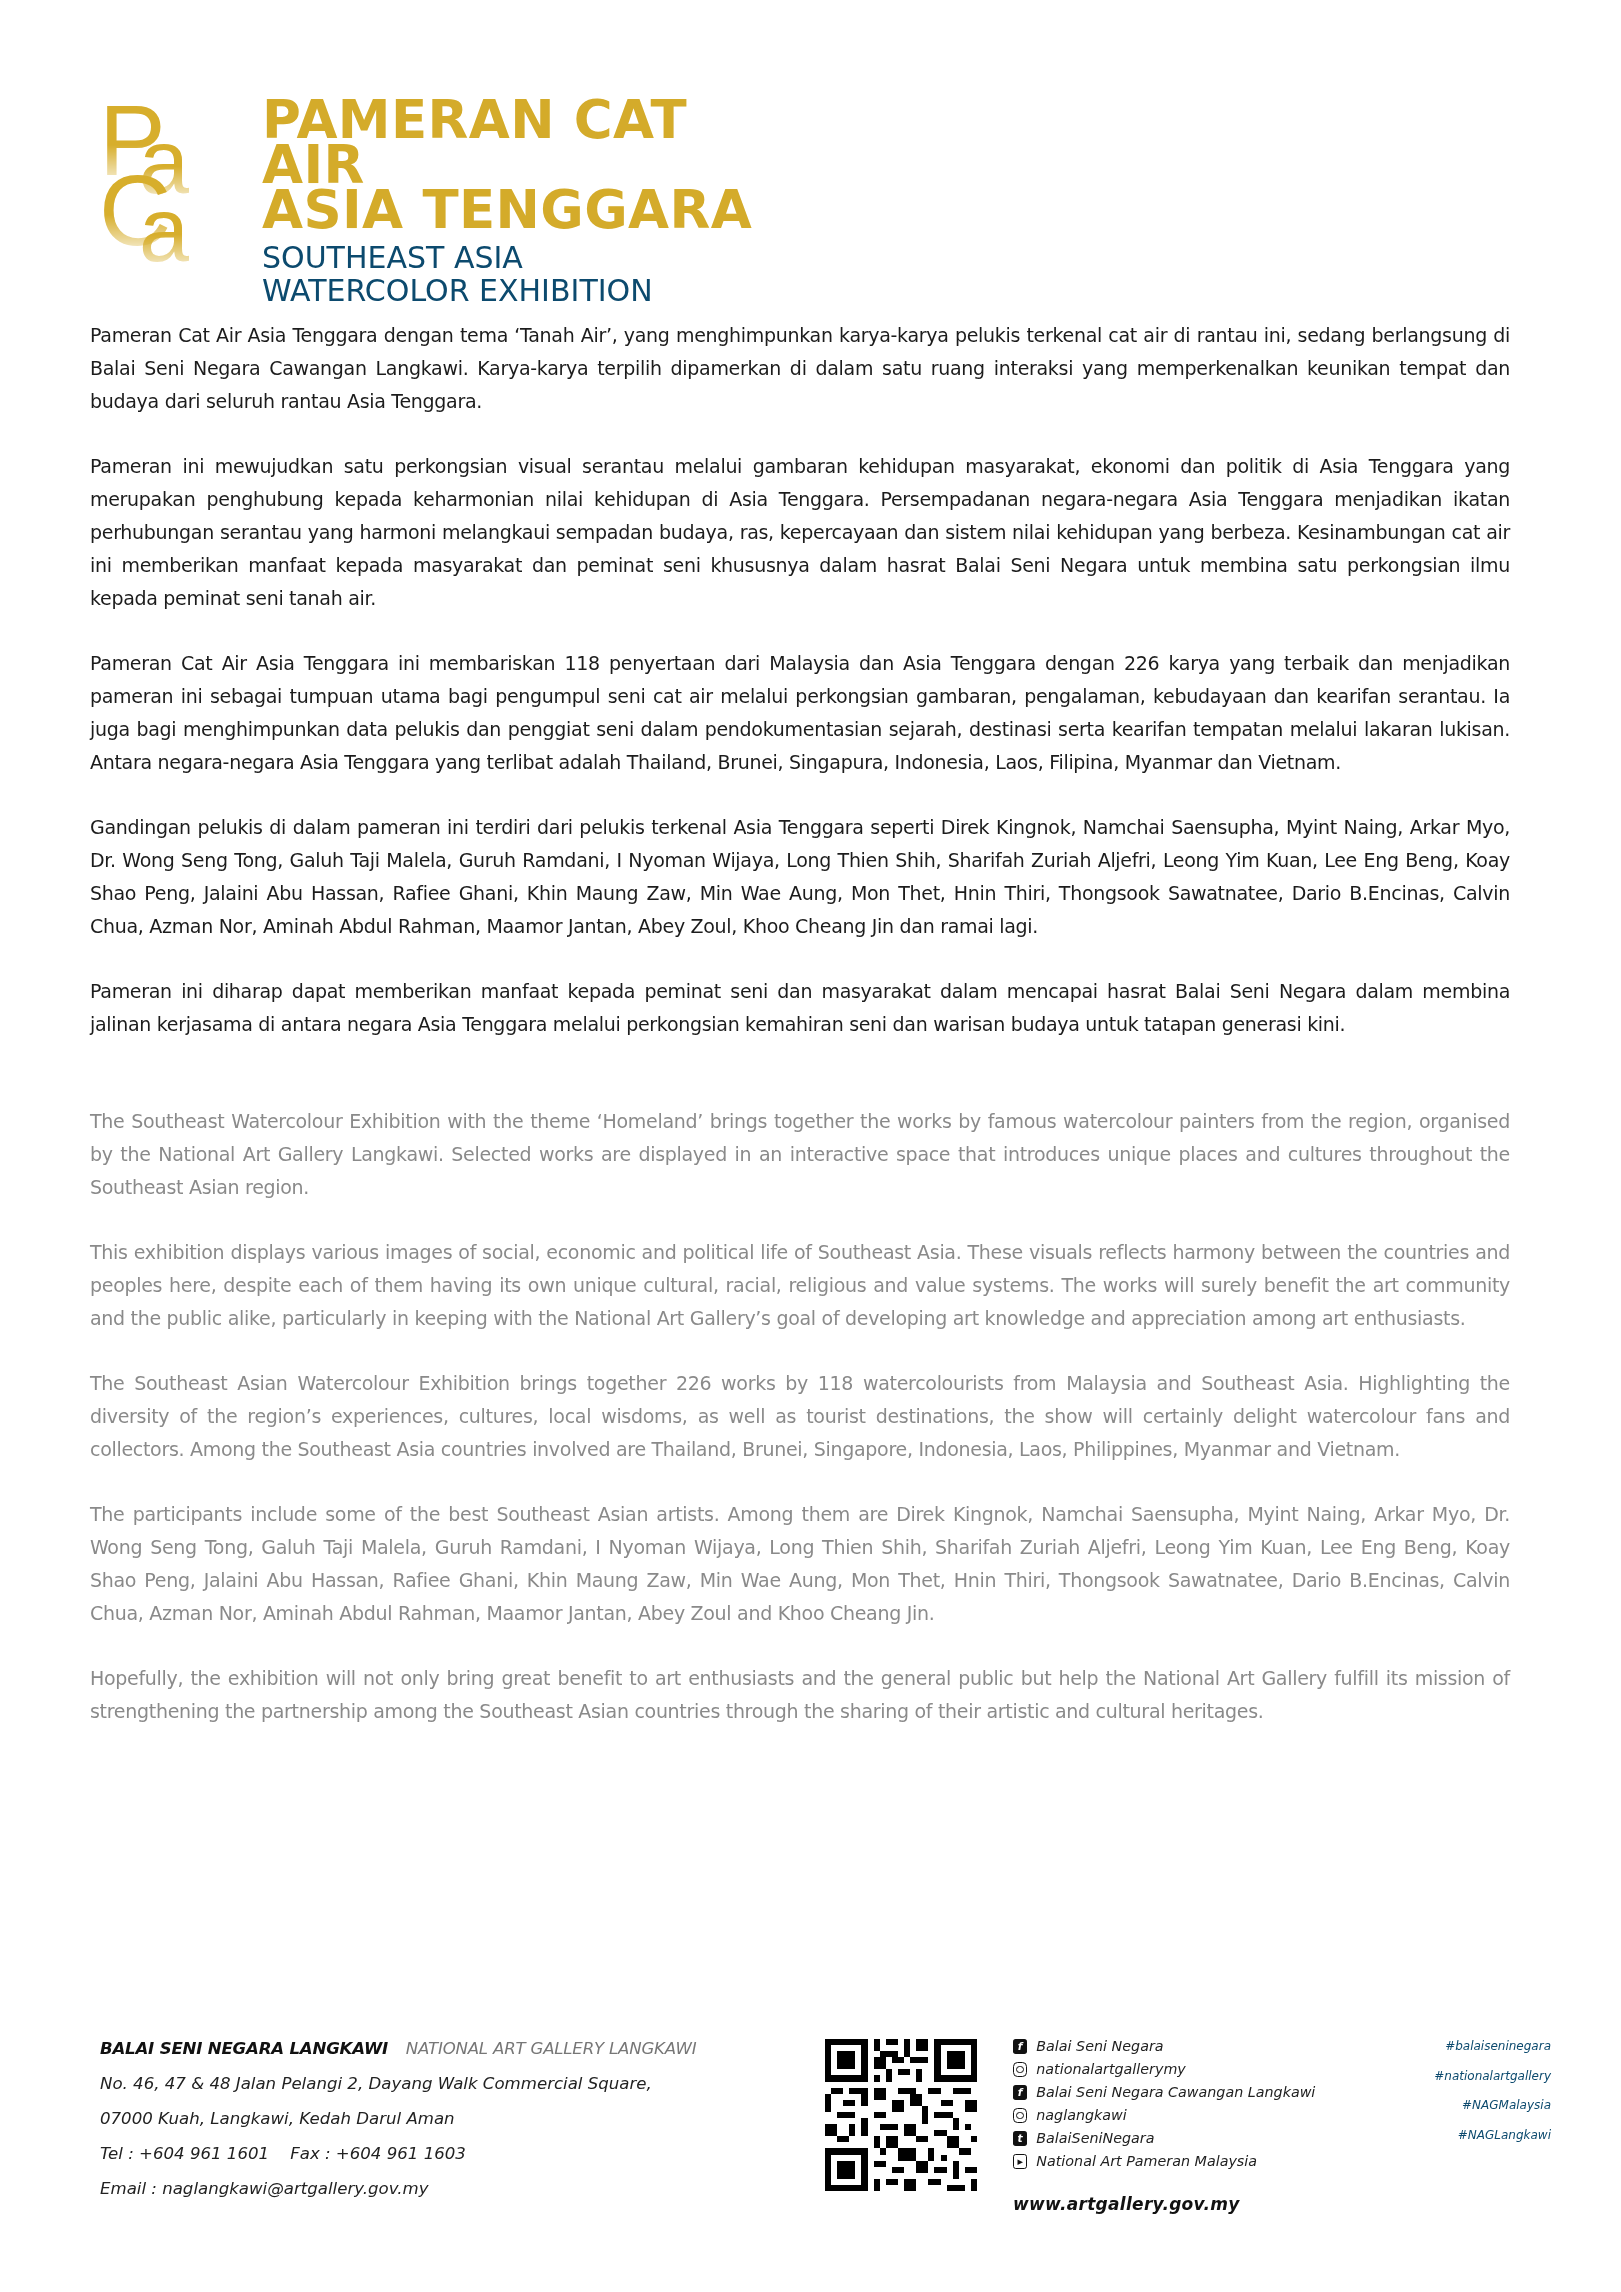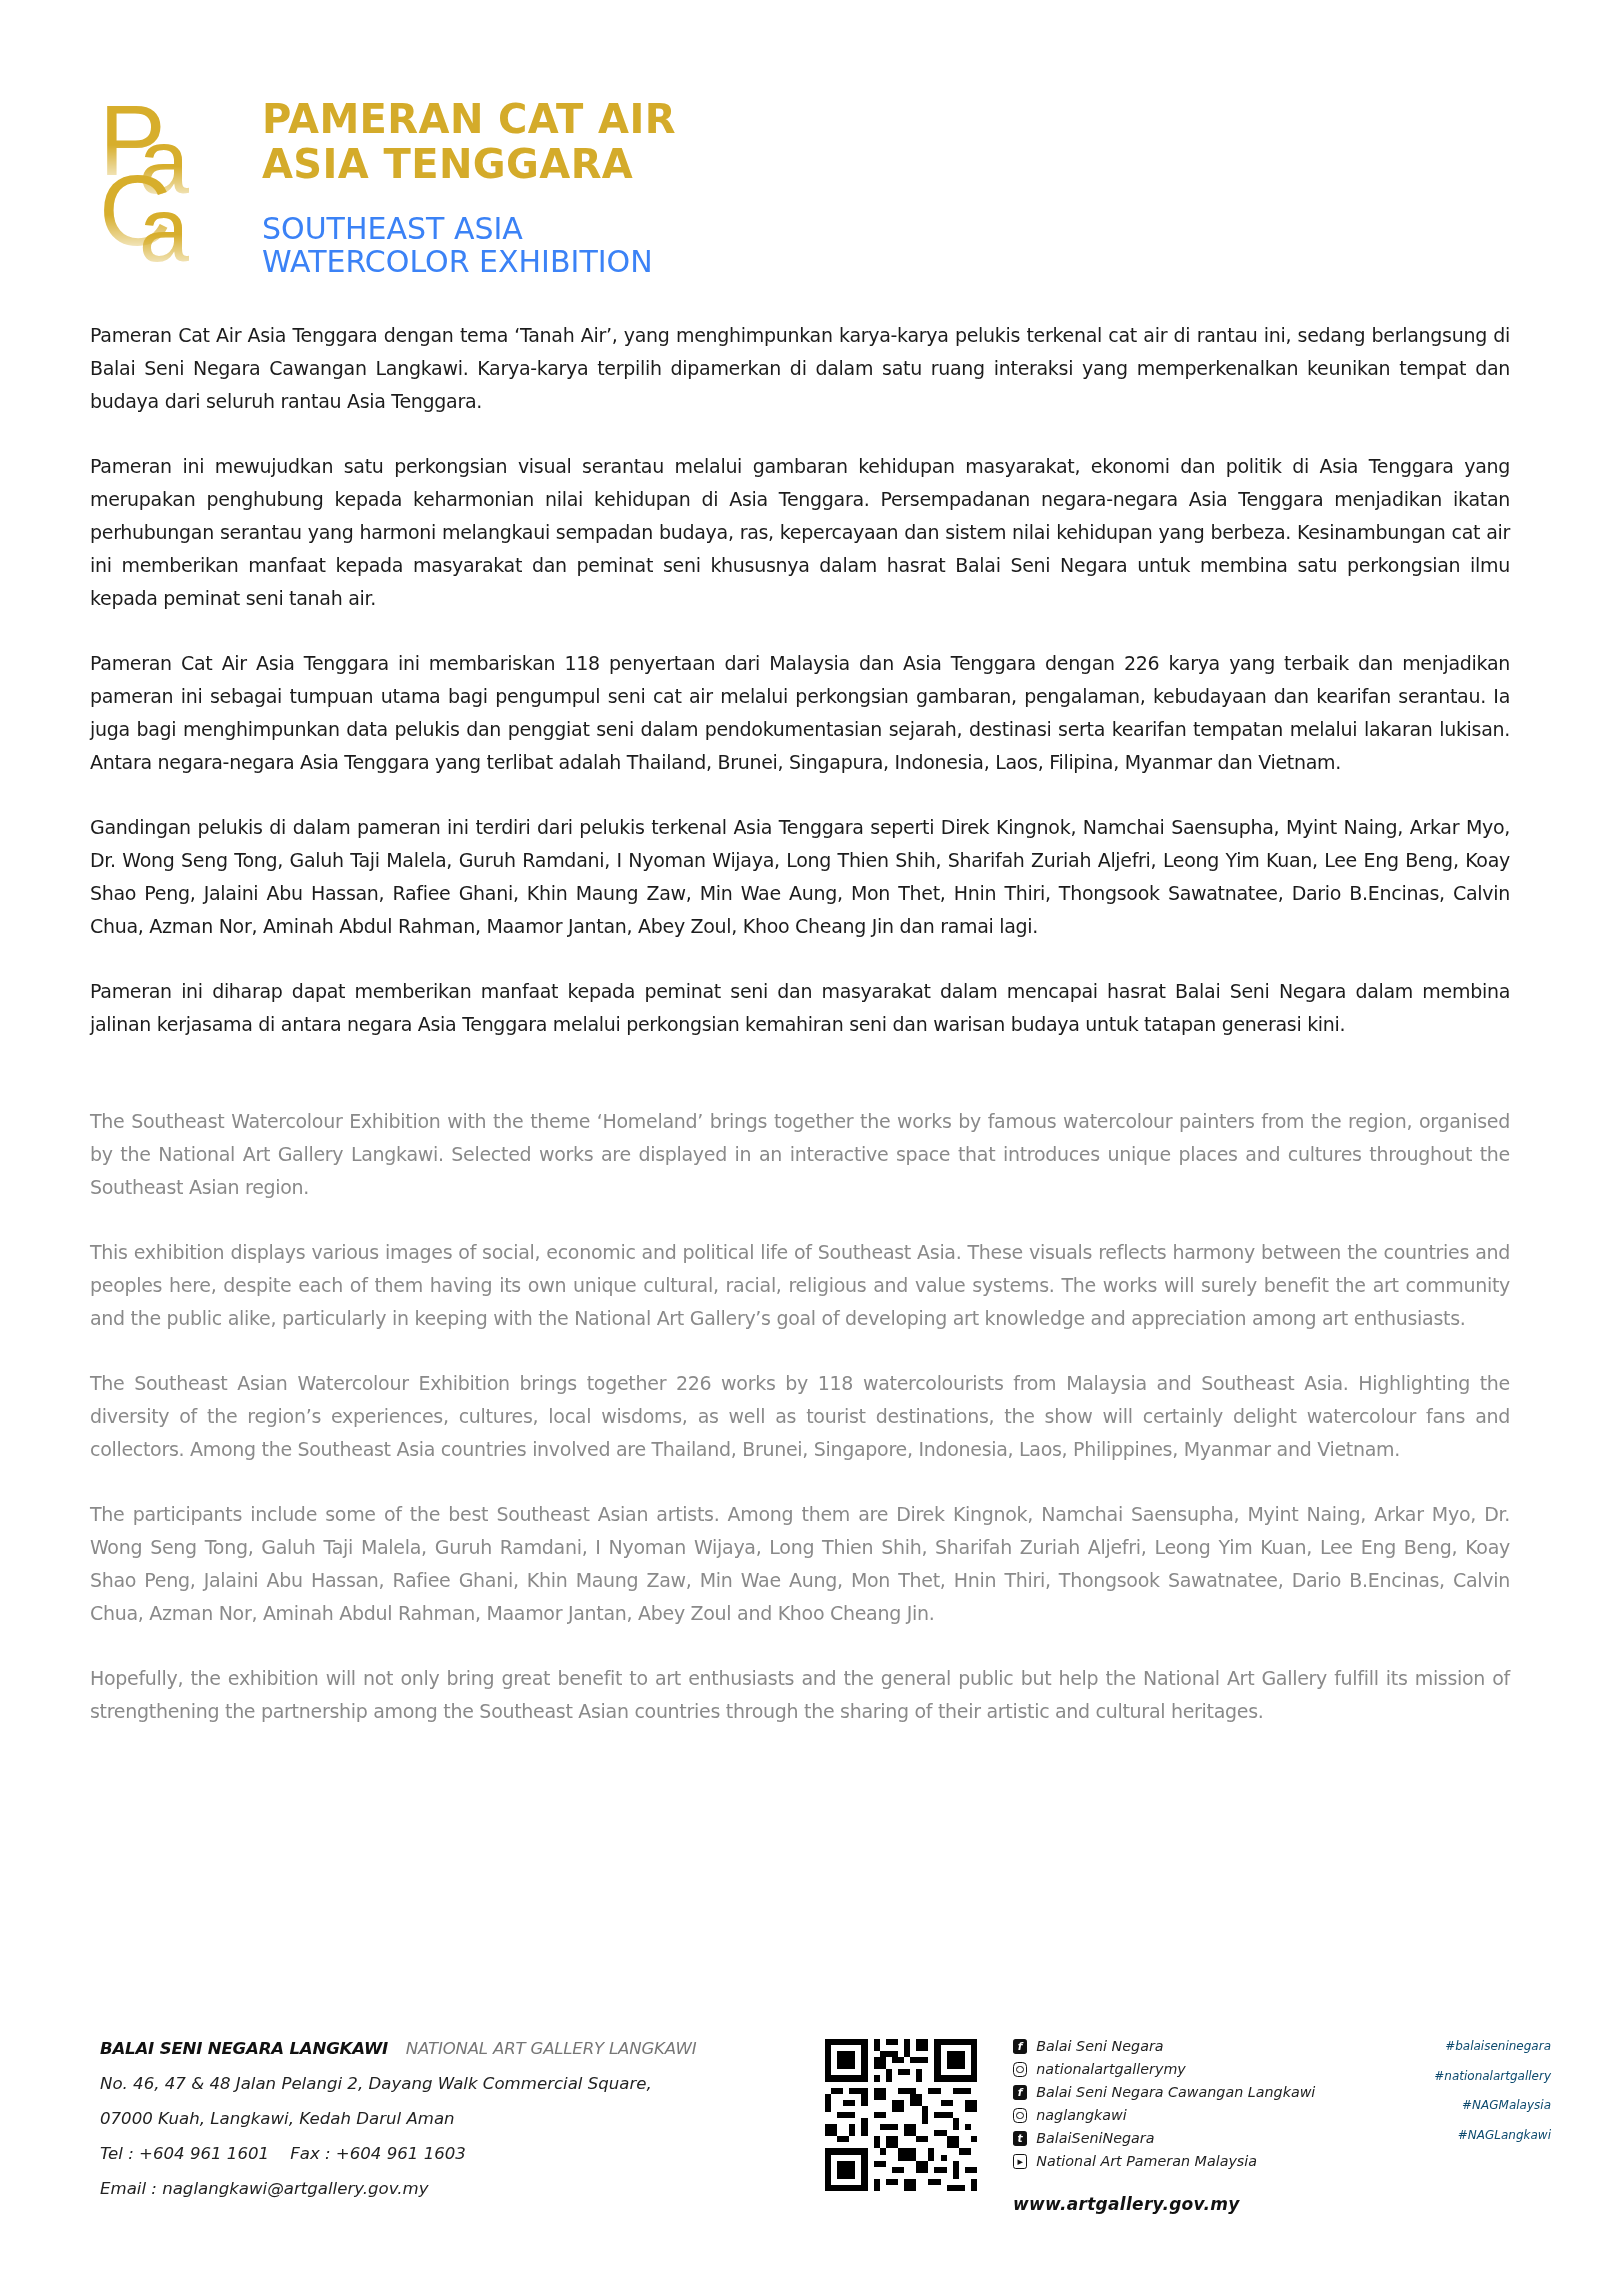--- a/index.html
+++ b/index.html
@@ -16,25 +16,25 @@
       mask-image: linear-gradient(to bottom, rgba(0,0,0,1) 55%, rgba(0,0,0,0.05) 100%);
     }
     .logo .g-p  { left: 0px;  top: -7.2px; }
     .logo .g-a1 { left: 40px; top: 19.7px; font-size: 90px; }
     .logo .g-c  { left: 0px;  top: 63px; }
     .logo .g-a2 { left: 40px; top: 88px; font-size: 90px; }
 
     .title-block { position: absolute; left: 163px; top: 0; }
     .title-ms {
       font-family: "DejaVu Sans", sans-serif; font-weight: 700; color: #d4ab2a;
-      font-size: 40px; line-height: 45px; letter-spacing: 0.4px;
+      font-size: 53px; line-height: 45px; letter-spacing: 0.4px;
     }
     .title-en {
-      margin-top: 25px;
-      font-family: "DejaVu Sans", sans-serif; font-weight: 400; color: #3b82f6;
+      margin-top: 9px;
+      font-family: "DejaVu Sans", sans-serif; font-weight: 400; color: #0c4a6e;
       font-size: 30px; line-height: 33px; letter-spacing: 0px;
     }
 
     
     .content { position: absolute; left: 90px; top: 319px; width: 1420px; }
     .para {
       font-family: "DejaVu Sans", sans-serif; font-size: 19px; line-height: 33px;
       text-align: justify; color: #1c1c1c; margin-bottom: 32px; letter-spacing: -0.3px;
     }
     .para.en { color: #8a8a8a; }

